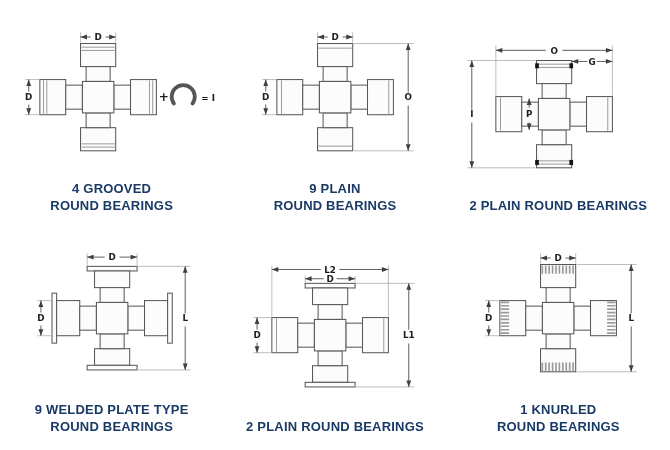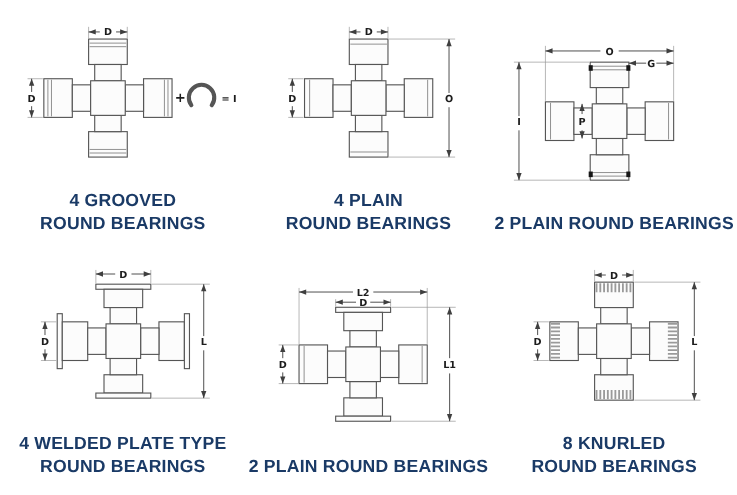--- a/index.html
+++ b/index.html
@@ -4,21 +4,21 @@
 <style>
   *{box-sizing:border-box;margin:0;padding:0}
   html,body{width:670px;height:450px;background:#ffffff;overflow:hidden;
     font-family:"Liberation Sans",sans-serif}
   .board{width:670px;height:450px;display:grid;
     grid-template-columns:repeat(3,1fr);grid-template-rows:1fr 1fr;padding:6px 0 2px}
   .cell{display:flex;flex-direction:column;align-items:center;justify-content:flex-end;
     padding-bottom:12px}
   .draw{height:148px;margin-bottom:8px;flex:0 0 auto}
   figcaption{text-align:center}
-  figcaption div{color:#1a3a66;font-weight:700;font-size:16px;line-height:1.3;
+  figcaption div{color:#1a3a66;font-weight:700;font-size:13px;line-height:1.3;
     letter-spacing:.2px;white-space:nowrap}
   
   .part{fill:#fcfcfc;stroke:#555;stroke-width:1.1}
   .det{stroke:#777;stroke-width:.8}
   .ext{stroke:#9a9a9a;stroke-width:.7}
   .dim{stroke:#3f3f3f;stroke-width:.9}
   .arr{fill:#3f3f3f}
   .blk{fill:#161616}
   .knl{stroke:#9a9a9a;stroke-width:9;stroke-dasharray:1.8 1.9;fill:none}
   .ring{fill:none;stroke:#555;stroke-width:4;stroke-linecap:round}
@@ -109,21 +109,21 @@
         <rect class="part" x="70" y="65" width="18" height="26"></rect>
           <rect class="part" x="122" y="65" width="18" height="26"></rect>
         <rect class="part" x="88" y="61" width="34" height="34"></rect>
         <line class="det" x1="87" y1="25" x2="123" y2="25"></line>
           <line class="det" x1="87" y1="131" x2="123" y2="131"></line>
         <line class="det" x1="47" y1="60" x2="47" y2="96"></line>
           <line class="det" x1="163" y1="60" x2="163" y2="96"></line>
       </g>
     </svg>
     <figcaption>
-      <div>4 PLAIN</div>
+      <div>9 PLAIN</div>
       <div>ROUND BEARINGS</div>
     </figcaption>
   </figure>
 
   <figure class="cell">
     <svg class="draw" viewBox="0 0 220 160">
       <line class="ext" x1="42" y1="58" x2="42" y2="4"></line>
         <line class="ext" x1="168" y1="58" x2="168" y2="4"></line>
       <line class="dim" x1="42" y1="9" x2="96" y2="9"></line>
         <line class="dim" x1="114" y1="9" x2="168" y2="9"></line>
@@ -207,21 +207,21 @@
         <rect class="part" x="140" y="59" width="25" height="38"></rect>
           <rect class="part" x="165" y="51" width="5" height="54"></rect>
         <rect class="part" x="92" y="45" width="26" height="16"></rect>
           <rect class="part" x="92" y="95" width="26" height="16"></rect>
         <rect class="part" x="70" y="65" width="18" height="26"></rect>
           <rect class="part" x="122" y="65" width="18" height="26"></rect>
         <rect class="part" x="88" y="61" width="34" height="34"></rect>
       </g>
     </svg>
     <figcaption>
-      <div>4 WELDED PLATE TYPE</div>
+      <div>9 WELDED PLATE TYPE</div>
       <div>ROUND BEARINGS</div>
     </figcaption>
   </figure>
 
   <figure class="cell">
     <svg class="draw" viewBox="0 0 220 160">
       <line class="ext" x1="42" y1="58" x2="42" y2="3"></line>
         <line class="ext" x1="168" y1="58" x2="168" y2="3"></line>
       <line class="dim" x1="42" y1="7" x2="95" y2="7"></line>
         <line class="dim" x1="115" y1="7" x2="168" y2="7"></line>
@@ -303,18 +303,18 @@
         <rect class="part" x="70" y="65" width="18" height="26"></rect>
           <rect class="part" x="122" y="65" width="18" height="26"></rect>
         <rect class="part" x="88" y="61" width="34" height="34"></rect>
         <line class="knl" x1="87" y1="25.5" x2="123" y2="25.5"></line>
         <line class="knl" x1="87" y1="130.5" x2="123" y2="130.5"></line>
         <line class="knl" x1="47.5" y1="60" x2="47.5" y2="96"></line>
         <line class="knl" x1="162.5" y1="60" x2="162.5" y2="96"></line>
       </g>
     </svg>
     <figcaption>
-      <div>8 KNURLED</div>
+      <div>1 KNURLED</div>
       <div>ROUND BEARINGS</div>
     </figcaption>
   </figure>
 
 </div>
 
 </body></html>

